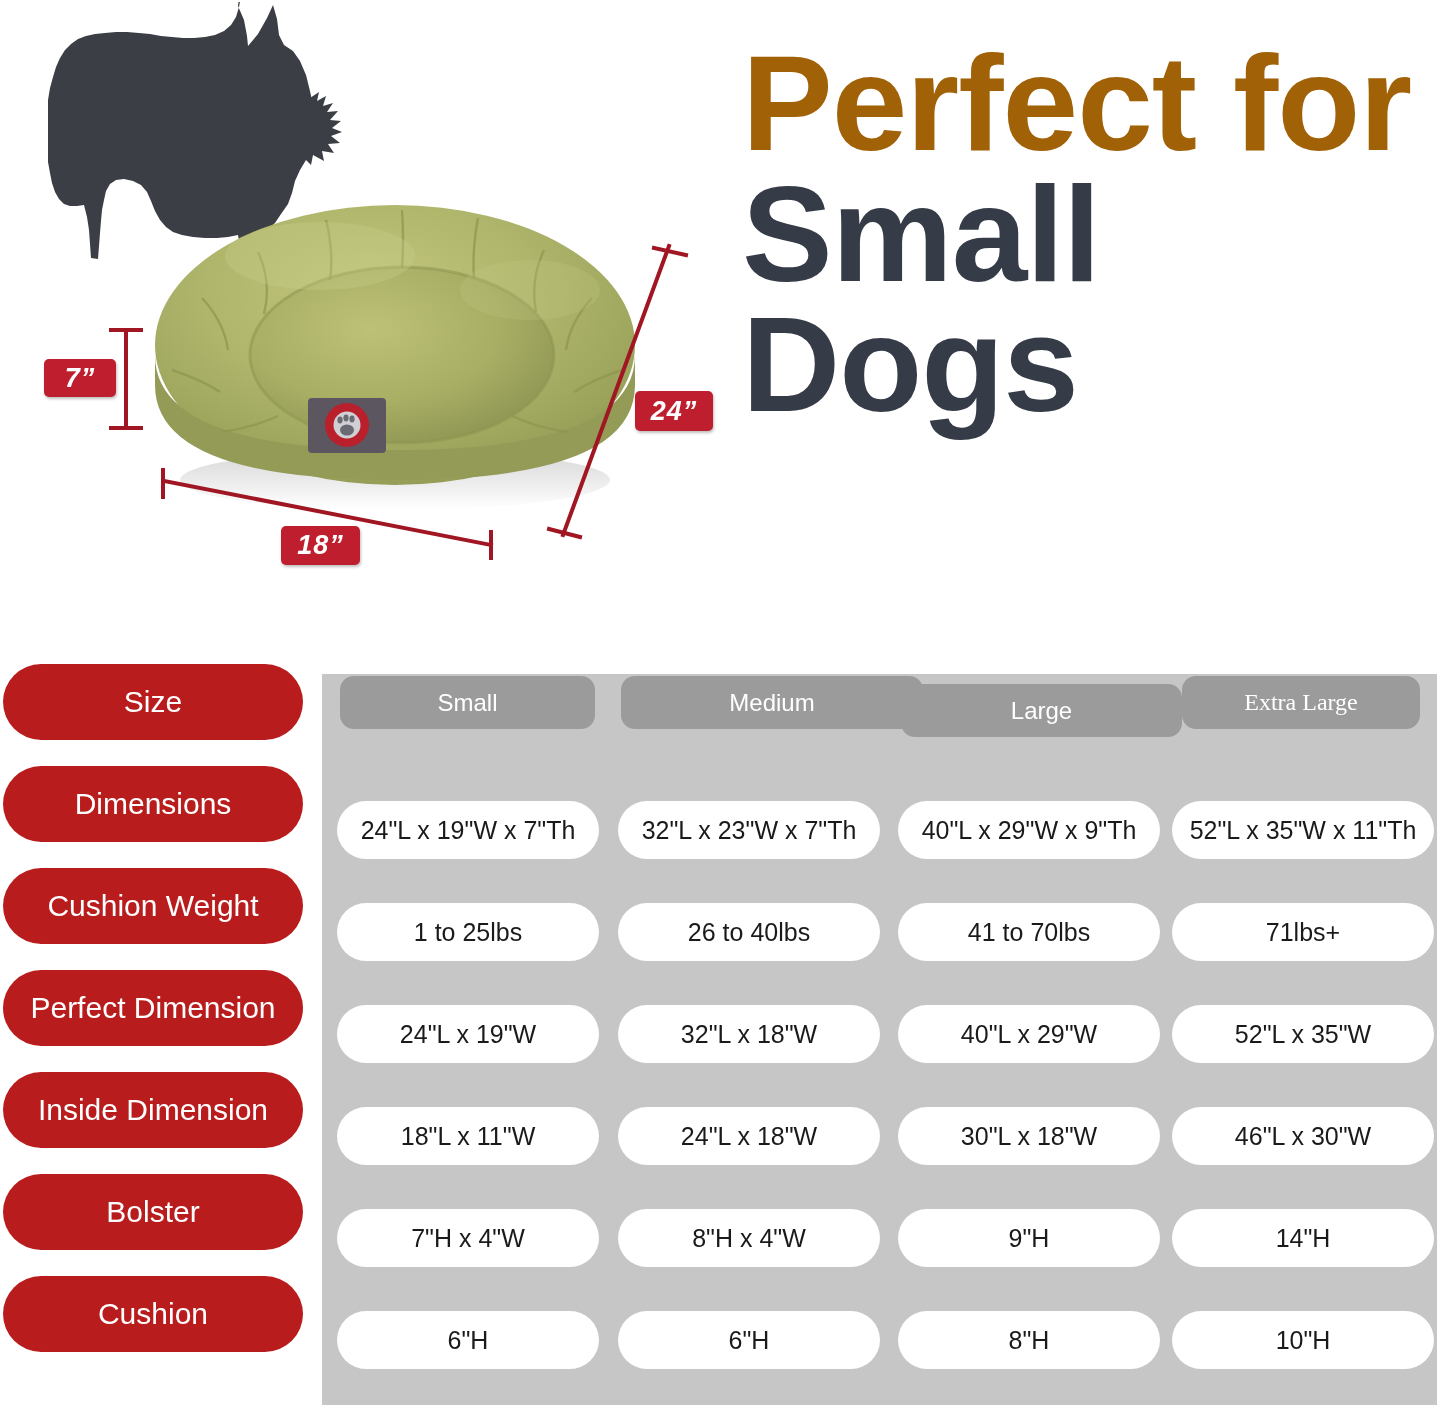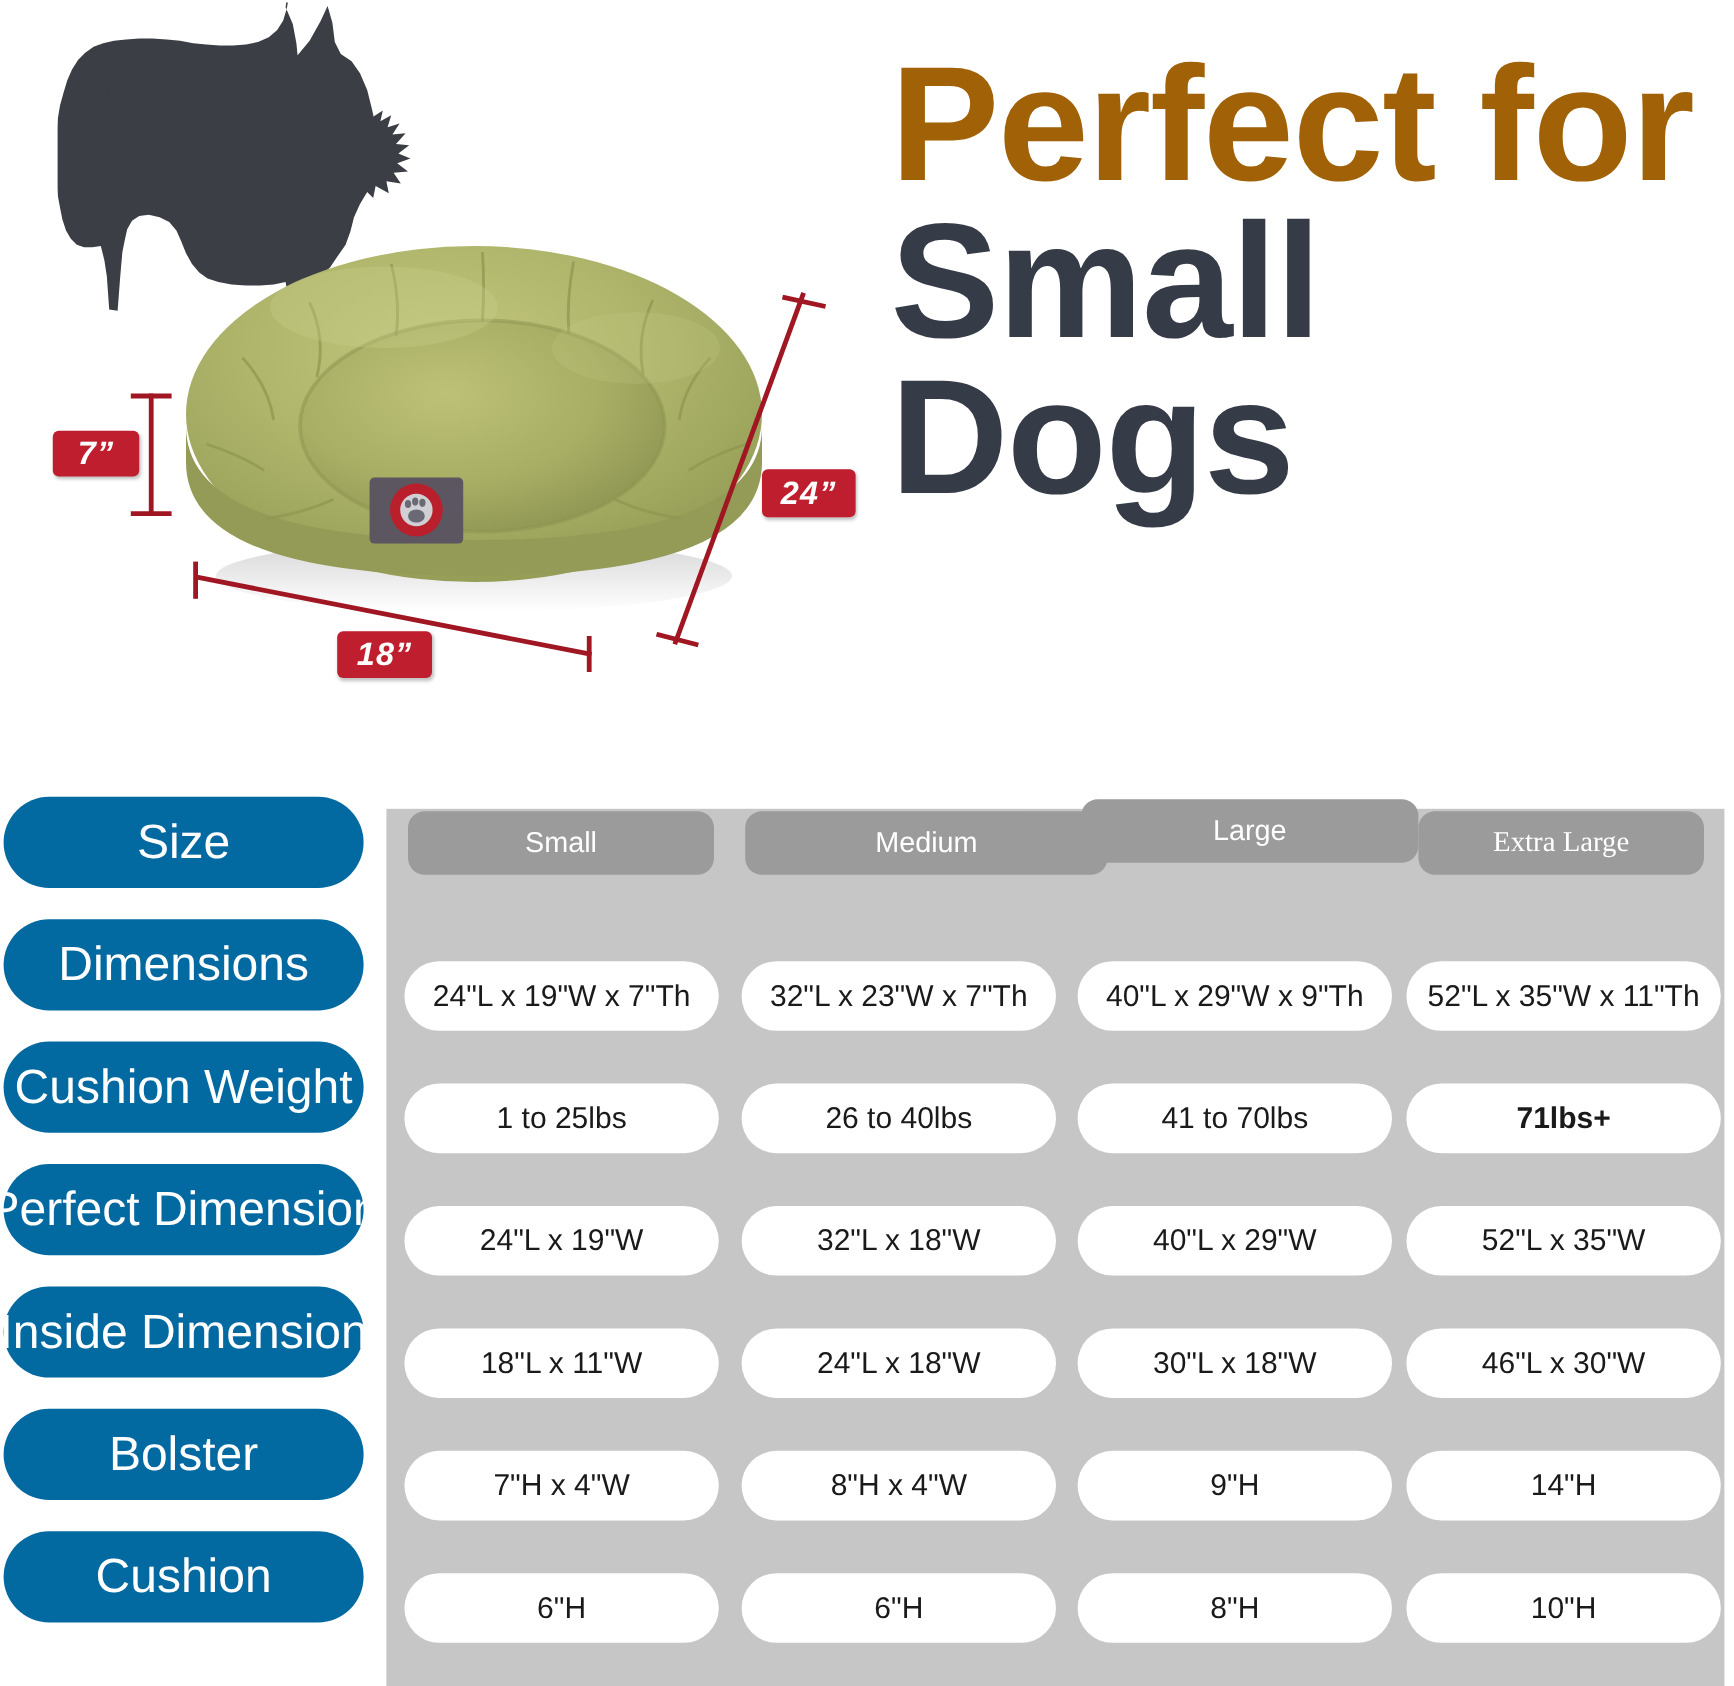--- a/index.html
+++ b/index.html
@@ -112,24 +112,24 @@
     left: 0; top: 0;
     width: 310px;
     height: 745px;
   }
 
   .row-label-pill {
     position: absolute;
     left: 3px;
     width: 300px;
     height: 76px;
-    background: #0369a1;
+    background: #b91c1c;
     border-radius: 38px;
     color: #ffffff;
-    font-size: 40px;
+    font-size: 30px;
     display: flex;
     align-items: center;
     justify-content: center;
     white-space: nowrap;
   }
 
   .header-pill {
     position: absolute;
     height: 53px;
     background: #9B9B9B;
@@ -272,32 +272,32 @@
       <div class="row-label-pill" style="top:106px">Dimensions</div>
       <div class="row-label-pill" style="top:208px">Cushion Weight</div>
       <div class="row-label-pill" style="top:310px">Perfect Dimension</div>
       <div class="row-label-pill" style="top:412px">Inside Dimension</div>
       <div class="row-label-pill" style="top:514px">Bolster</div>
       <div class="row-label-pill" style="top:616px">Cushion</div>
     </div>
 
     <div class="header-pill" style="left:340px;  top:16px; width:255px;">Small</div>
     <div class="header-pill" style="left:621px;  top:16px; width:302px;">Medium</div>
-    <div class="header-pill" style="left:901px;  top:6px; width:281px;">Large</div>
+    <div class="header-pill" style="left:901px;  top:24px; width:281px;">Large</div>
     <div class="header-pill" style="left:1182px; top:16px; width:238px;font-family:Liberation Serif, serif;">Extra Large</div>
 
     <div class="data-cell" style="left:337px;  top:141px; width:262px;">24"L x 19"W x 7"Th</div>
     <div class="data-cell" style="left:618px;  top:141px; width:262px;">32"L x 23"W x 7"Th</div>
     <div class="data-cell" style="left:898px;  top:141px; width:262px;">40"L x 29"W x 9"Th</div>
     <div class="data-cell" style="left:1172px; top:141px; width:262px;">52"L x 35"W x 11"Th</div>
 
     <div class="data-cell" style="left:337px;  top:243px; width:262px;">1 to 25lbs</div>
     <div class="data-cell" style="left:618px;  top:243px; width:262px;">26 to 40lbs</div>
     <div class="data-cell" style="left:898px;  top:243px; width:262px;">41 to 70lbs</div>
-    <div class="data-cell" style="left:1172px; top:243px; width:262px;font-weight:bold;">71lbs+</div>
+    <div class="data-cell" style="left:1172px; top:243px; width:262px;">71lbs+</div>
 
     <div class="data-cell" style="left:337px;  top:345px; width:262px;">24"L x 19"W</div>
     <div class="data-cell" style="left:618px;  top:345px; width:262px;">32"L x 18"W</div>
     <div class="data-cell" style="left:898px;  top:345px; width:262px;">40"L x 29"W</div>
     <div class="data-cell" style="left:1172px; top:345px; width:262px;">52"L x 35"W</div>
 
     <div class="data-cell" style="left:337px;  top:447px; width:262px;">18"L x 11"W</div>
     <div class="data-cell" style="left:618px;  top:447px; width:262px;">24"L x 18"W</div>
     <div class="data-cell" style="left:898px;  top:447px; width:262px;">30"L x 18"W</div>
     <div class="data-cell" style="left:1172px; top:447px; width:262px;">46"L x 30"W</div>

